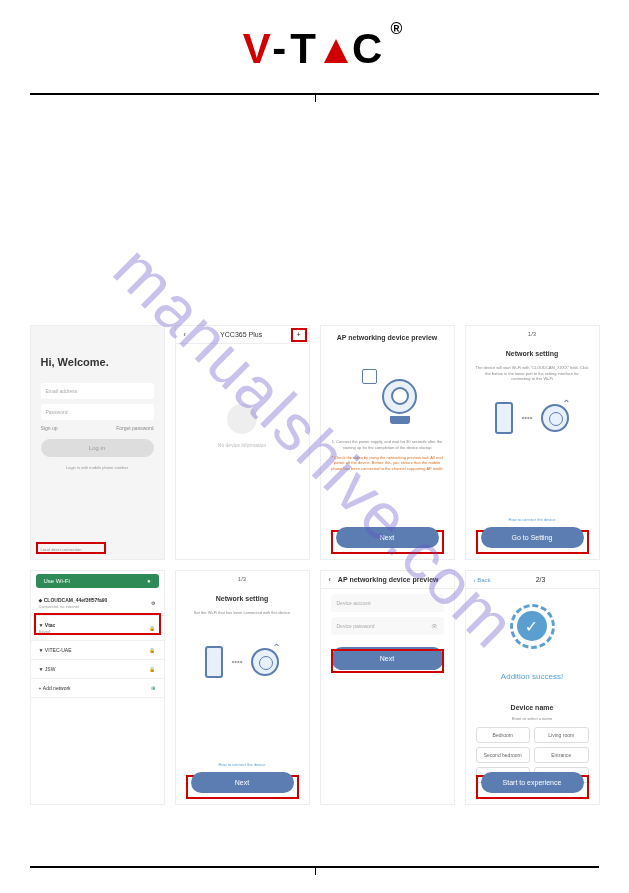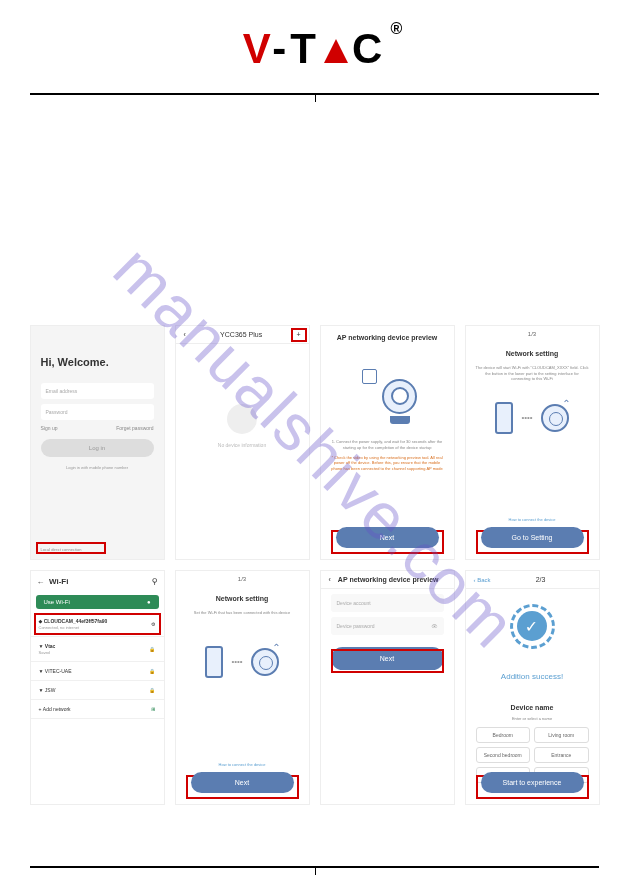--- a/index.html
+++ b/index.html
@@ -152,24 +152,20 @@
       <div class="cam-small">
           <span class="wifi-waves">⌃</span>
         </div>
     </div>
     <div class="link-blue" style="position:absolute;bottom:32px;left:0;right:0">How to connect the device</div>
     <div class="red-box" style="bottom:5px;left:10px;right:10px;height:24px"></div>
     <div class="btn-blue" style="position:absolute;bottom:6px;left:0;right:0">Go to Setting</div>
   </div>
 
   <div class="shot">
-    <div class="wifi-header">
-      <span><span>←</span>&nbsp;&nbsp;<b>Wi-Fi</b></span>
-      <span>⚲</span>
-    </div>
     <div class="wifi-green">
       <span>Use Wi-Fi</span>
       <span style="float:right">●</span>
     </div>
     <div class="red-box" style="top:42px;left:3px;right:3px;height:22px"></div>
     <div class="wifi-item">
       <span><span class="wifi-icon">◆</span>&nbsp;<span><b>CLOUDCAM_44ef3ff57fa90</b><br><span style="font-size:4px;color:#999">Connected, no internet</span></span></span>
       <span>⚙</span>
     </div>
     <div class="wifi-item">

